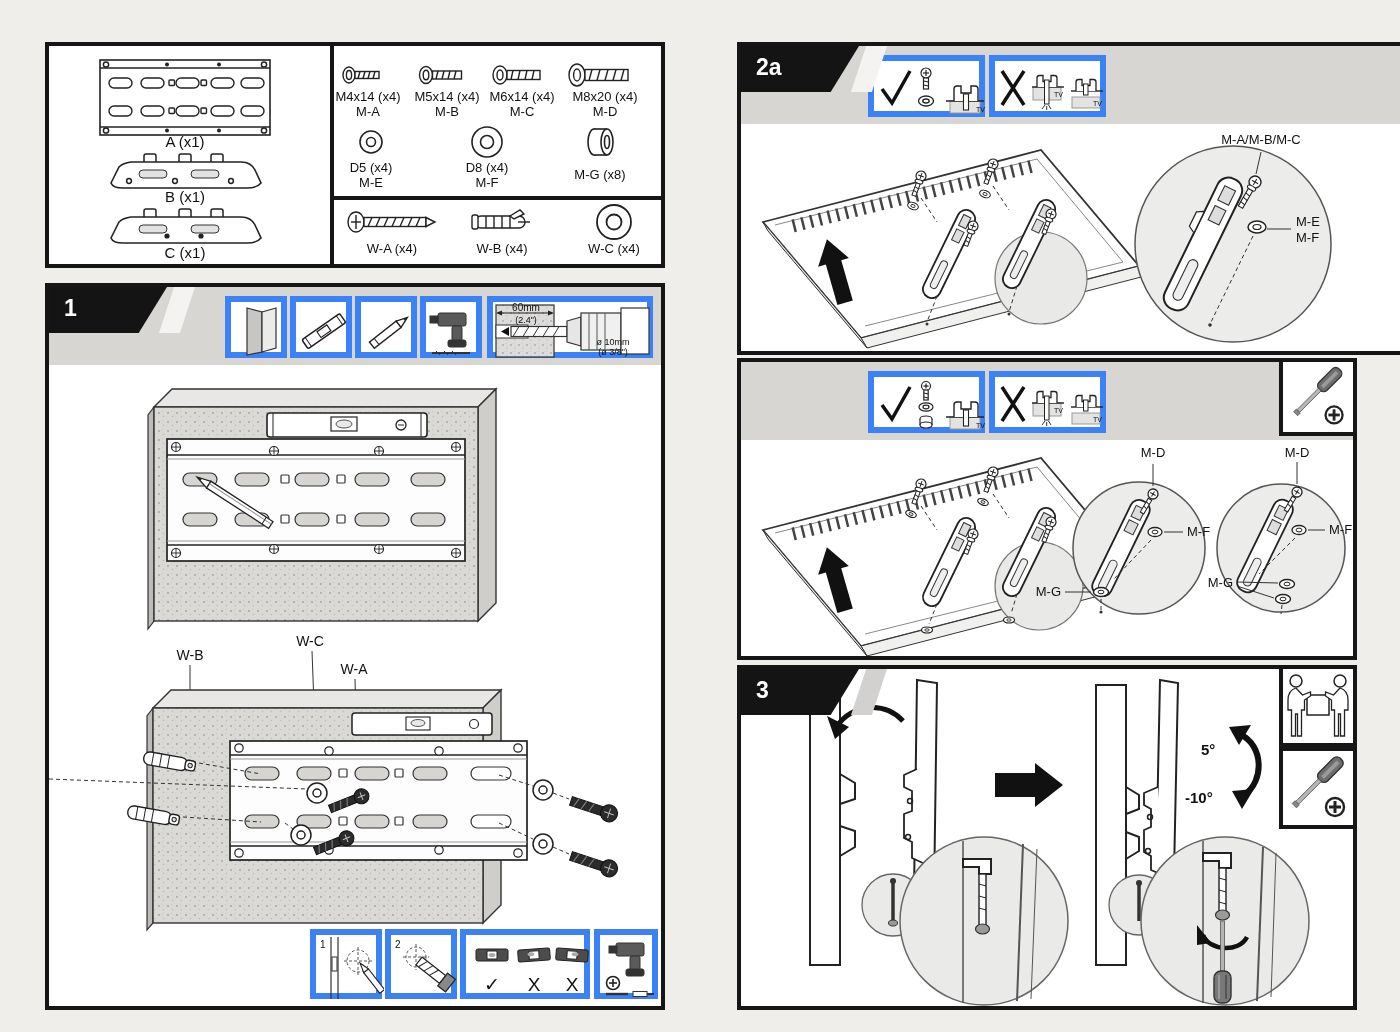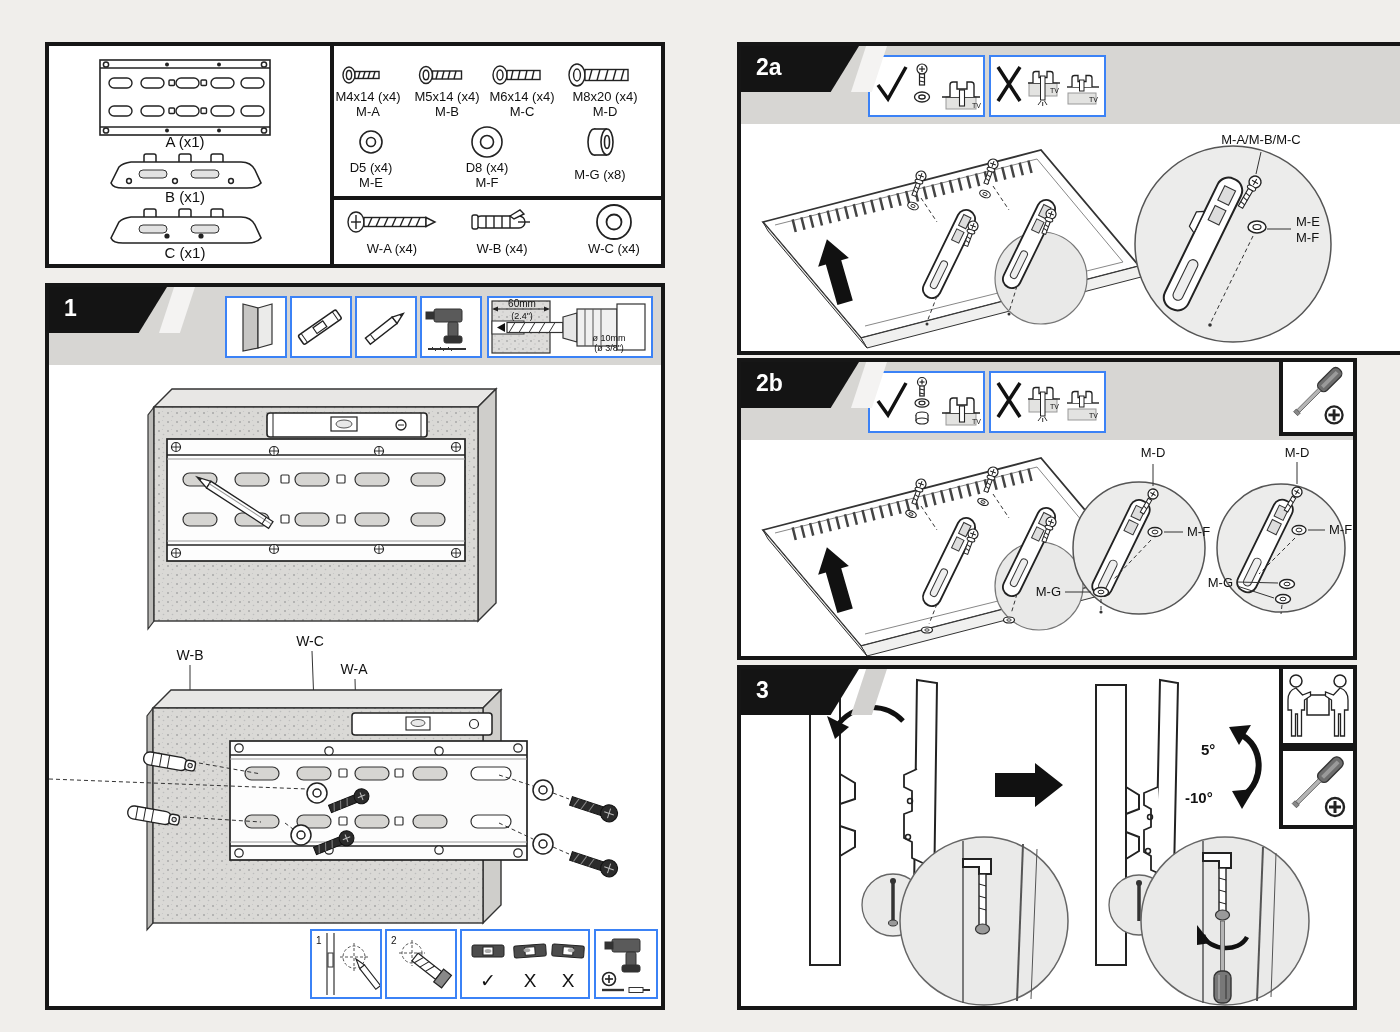--- a/index.html
+++ b/index.html
@@ -5,21 +5,21 @@
   html,body{margin:0;padding:0;background:#e9e7e4;}
   .page{position:relative;width:1400px;height:1032px;background:#f0eeeb;font-family:"Liberation Sans",sans-serif;overflow:hidden;}
   .panel{position:absolute;background:#fff;border:4px solid #161616;box-sizing:border-box;}
   .hbar{position:absolute;left:0;top:0;width:100%;height:78px;background:#d7d6d3;}
   .chip{position:absolute;left:0;top:0;width:150px;height:46px;z-index:6;}
   .chip-black{position:absolute;left:0;top:0;width:118px;height:46px;background:#141414;clip-path:polygon(0 0,100% 0,76% 100%,0 100%);}
   .chip-slash{position:absolute;left:110px;top:0;width:36px;height:46px;clip-path:polygon(42% 0,100% 0,58% 100%,0 100%);}
   .onbar .chip-slash{background:#f4f3f2;}
   .onwhite .chip-slash{background:#d2d1cf;}
   .chip-num{position:absolute;left:15px;top:8px;color:#fff;font-size:23px;font-weight:bold;}
-  .wbox{position:absolute;background:#fff;border:2px solid #3b82f6;box-sizing:border-box;}
+  .wbox{position:absolute;background:#fff;border:6px solid #3b82f6;box-sizing:border-box;}
   .cornerbox{position:absolute;background:#fff;border:4px solid #161616;box-sizing:border-box;z-index:5;}
   .vdiv{position:absolute;background:#161616;}
   svg{display:block;}
   svg text{font-family:"Liberation Sans",sans-serif;fill:#111;}
   .t15{font-size:15px}.t14{font-size:14px}.t13{font-size:13px}.t10{font-size:10px}.t9{font-size:9px}.t7{font-size:7px}
   .bold{font-weight:bold}
   .ln{stroke:#222;fill:none;stroke-width:1.5}
   .dash{stroke:#333;stroke-width:1;fill:none;stroke-dasharray:4 3}
 </style>
 </head>
@@ -699,25 +699,20 @@
         <line x1="526" y1="103" x2="550" y2="103" stroke="#333" stroke-width="1"></line>
       </g>
       <text x="520" y="18" text-anchor="middle" class="t13">M-A/M-B/M-C</text>
       <text x="555" y="100" class="t13">M-E</text>
       <text x="555" y="116" class="t13">M-F</text>
     </svg>
   </div>
 
   <div class="panel" style="left:737px;top:358px;width:620px;height:302px;">
     <div class="hbar"></div>
-    <div class="chip onbar">
-      <div class="chip-black"></div>
-      <div class="chip-slash"></div>
-      <span class="chip-num">2b</span>
-    </div>
     <div class="wbox" style="left:127px;top:9px;width:117px;height:62px;">
       <svg width="113" height="58" viewBox="0 0 113 58">
         <path d="M8,28 L18,42 L36,10" stroke="#111" stroke-width="3.5" fill="none"></path>
         <g fill="#fff" stroke="#222" stroke-width="1.2">
           <circle cx="52" cy="9" r="4.5"></circle>
             <line x1="49.5" y1="9" x2="54.5" y2="9"></line>
             <line x1="52" y1="6.5" x2="52" y2="11.5"></line>
           <rect x="49.8" y="13" width="4.4" height="10"></rect>
             <line x1="49.8" y1="16" x2="54.2" y2="17"></line>
             <line x1="49.8" y1="20" x2="54.2" y2="21"></line>

